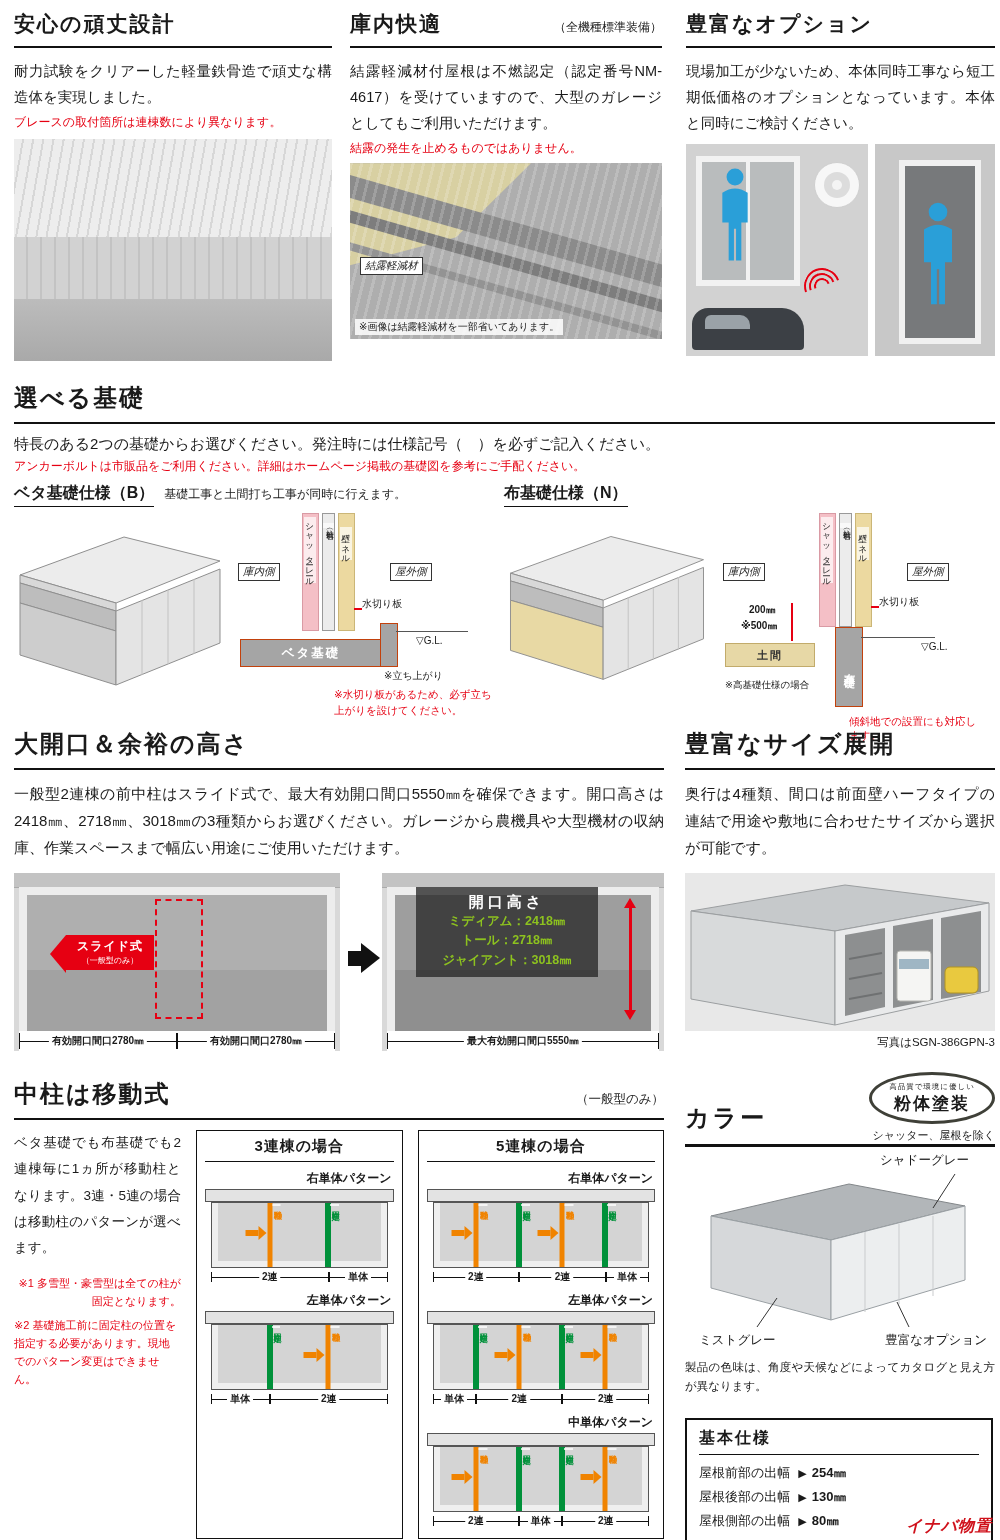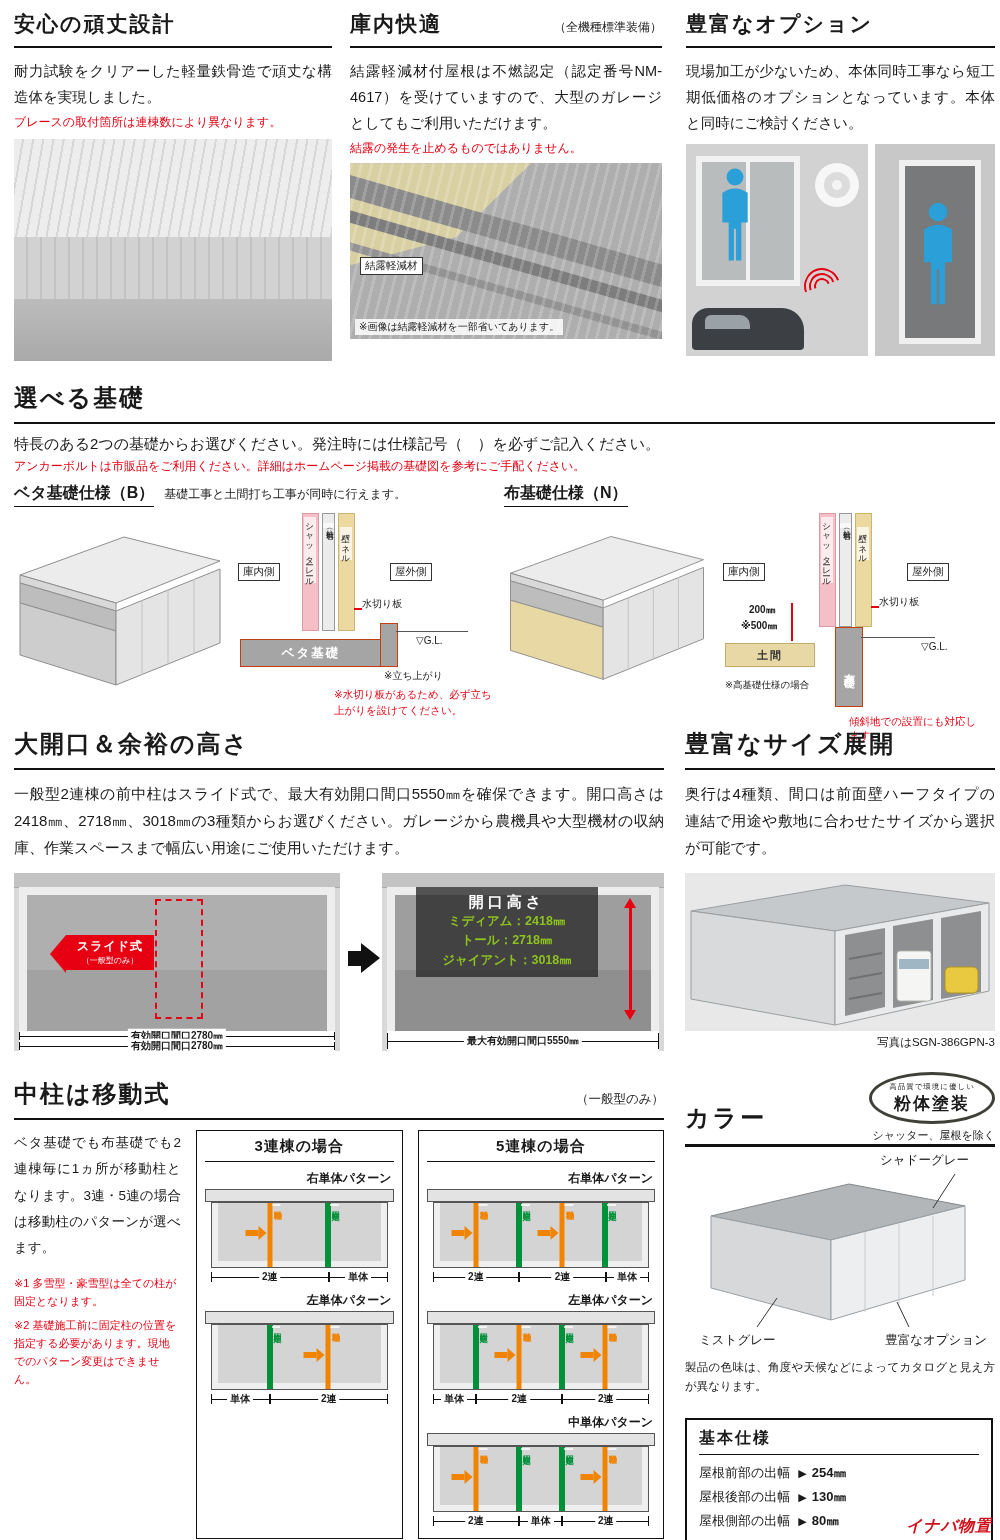--- a/index.html
+++ b/index.html
@@ -11,41 +11,41 @@
   .h-row{display:flex;justify-content:space-between;align-items:flex-end;border-bottom:2.5px solid #111;padding-bottom:8px;}
   .h-row .t{font-size:21px;font-weight:bold;letter-spacing:2px;}
   .h-row .s{font-size:12px;margin-bottom:2px;}
   .h-sec{font-size:24px;font-weight:bold;letter-spacing:2px;padding-bottom:8px;border-bottom:2.5px solid #111;}
   .body-t{margin:10px 0 0;font-size:14.5px;line-height:1.8;text-align:justify;}
   .note-r{margin:4px 0 0;font-size:12px;color:#e60012;}
   .cap{font-size:11.5px;}
   
   .ph{position:relative;background:#d6d6d6;overflow:hidden;}
   .band{position:absolute;}
-  .box-lbl{position:absolute;border:1px solid #333;background:#fff;padding:1px 4px;font-size:10.5px;white-space:nowrap;}
+  .box-lbl{position:absolute;border:1px solid #333;background:#fff;padding:1px 4px;font-size:10.5px;white-space:nowrap;font-style:italic;}
   .lbl{position:absolute;font-size:10px;white-space:nowrap;}
   .vlbl{position:absolute;writing-mode:vertical-rl;font-size:8.5px;letter-spacing:1px;background:rgba(255,255,255,.7);}
   .strip{position:absolute;border:1px solid #999;}
   .slab{position:absolute;background:#a5a5a5;border:1px solid #c2410c;color:#fff;font-weight:bold;font-size:12.5px;
         display:flex;align-items:center;justify-content:center;letter-spacing:2px;}
   .hline{position:absolute;height:1px;background:#555;}
   .rmark{position:absolute;background:#e60012;}
   .rline-v{position:absolute;background:#e60012;}
   
   .fpanels{display:flex;gap:10px;margin-top:8px;}
   .fpanel{position:relative;}
   .fhead{display:flex;gap:10px;align-items:flex-start;}
   .ftitle{font-size:16px;font-weight:bold;border-bottom:1.5px solid #111;padding-bottom:2px;white-space:nowrap;}
   .fdesc{font-size:12px;line-height:1.5;padding-top:2px;}
   .fbody{position:relative;height:205px;margin-top:4px;}
   .fgarage{position:absolute;left:0;top:12px;}
   .cs{position:absolute;right:0;top:0;height:205px;}
   
   .dimrow{display:flex;margin:2px 2px 0;height:14px;}
-  .op-dims{position:absolute;left:5px;right:5px;bottom:0;height:20px;background:#fff;display:flex;flex-direction:column;}
+  .op-dims{position:absolute;left:5px;right:5px;bottom:0;height:20px;background:#fff;display:flex;}
   .dimseg{position:relative;}
   .dimseg::before{content:'';position:absolute;left:0;right:0;top:50%;border-top:1px solid #111;}
   .dimseg::after{content:'';position:absolute;left:0;right:0;top:12%;bottom:12%;border-left:1px solid #111;border-right:1px solid #111;}
   .dimseg span{position:absolute;left:50%;top:50%;transform:translate(-50%,-52%);background:#fff;padding:0 3px;
                font-size:10px;font-weight:bold;white-space:nowrap;z-index:2;}
   
   .op-img{position:absolute;top:0;height:178px;background:#d9d9d9;overflow:hidden;}
   .op-roof{position:absolute;left:0;right:0;top:0;height:14px;background:#c3c3c3;border-bottom:1px solid #ababab;}
   .op-frame{position:absolute;left:5px;right:5px;top:14px;bottom:20px;background:#ededed;}
   .op-inner{position:absolute;left:13px;right:13px;top:22px;bottom:20px;background:#a2a2a2;}
@@ -326,21 +326,21 @@
   </section>
 
   <section class="abs" style="left:14px;top:1078px;width:650px;">
     <div style="position:relative;border-bottom:2.5px solid #111;padding-bottom:8px;">
       <span style="font-size:24px;font-weight:bold;letter-spacing:2px;">中柱は移動式</span>
       <span class="abs" style="right:0;bottom:10px;font-size:12.5px;">（一般型のみ）</span>
     </div>
     <div style="display:flex;gap:15px;margin-top:10px;">
       <div style="width:168px;">
         <p style="margin:0;font-size:13.5px;line-height:1.95;text-align:justify;">ベタ基礎でも布基礎でも2連棟毎に1ヵ所が移動柱となります。3連・5連の場合は移動柱のパターンが選べます。</p>
-        <p class="note-r" style="margin-top:12px;font-size:11px;line-height:1.65;">※1 多雪型・豪雪型は全ての柱が固定となります。</p>
+        <p class="note-r" style="margin-top:12px;font-size:11px;line-height:1.65;text-align:right;">※1 多雪型・豪雪型は全ての柱が固定となります。</p>
         <p class="note-r" style="margin-top:6px;font-size:11px;line-height:1.65;">※2 基礎施工前に固定柱の位置を指定する必要があります。現地でのパターン変更はできません。</p>
       </div>
 
       <div class="pbox" style="width:206px;">
         <div class="ptitle">3連棟の場合</div>
 
         <div class="pname">右単体パターン</div>
         <div class="gd">
           <div class="gd-roof"></div>
           <div class="gd-body">

